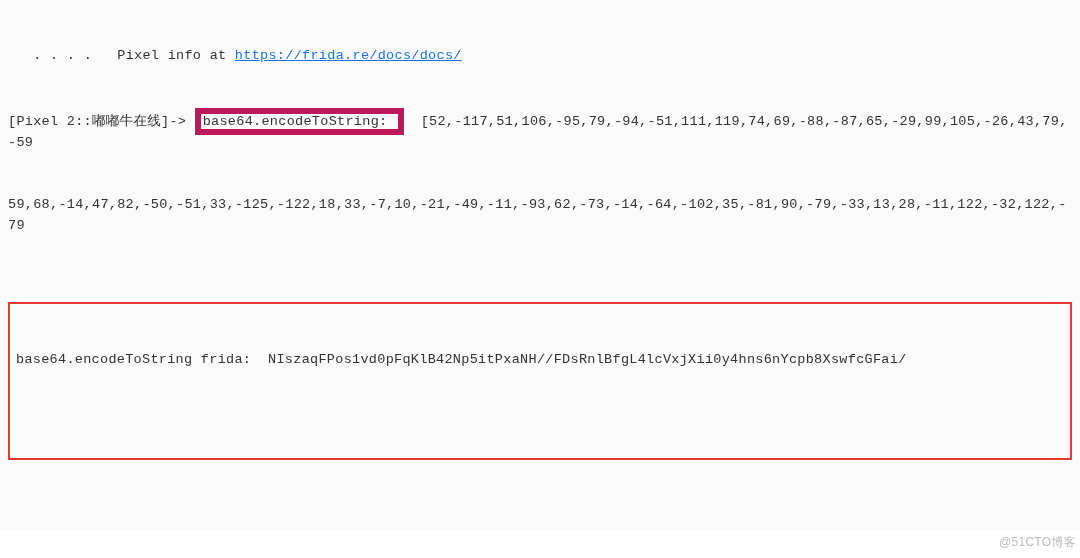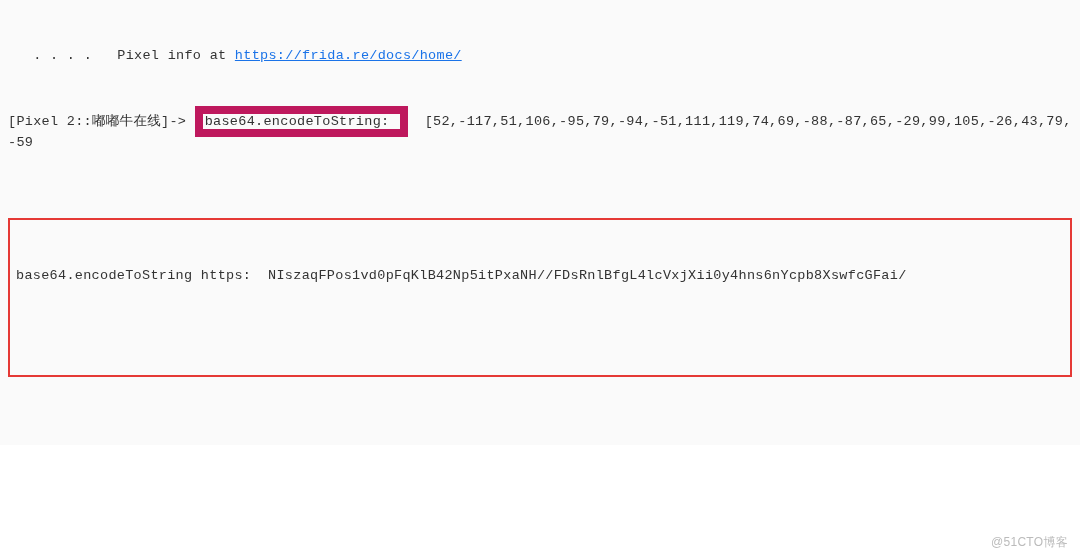--- a/index.html
+++ b/index.html
@@ -21,52 +21,53 @@
       background: #fafafa;
     }
     a.docs-link {
       color: #1a73e8;
       text-decoration: underline;
     }
     .prompt-line {
       margin-top: 3px;
     }
     .red-box-inline {
-      border: 8px solid #be185d;
+      border: 6px solid #be185d;
       padding: 0px 2px;
       display: inline;
     }
     .red-box-block {
       border: 2px solid #e53935;
       padding: 4px 6px;
       margin-top: 2px;
       margin-bottom: 2px;
     }
     .watermark {
       position: fixed;
       bottom: 6px;
-      right: 12px;
+      right: 4px;
       font-size: 12px;
       color: #bbb;
       font-family: sans-serif;
       margin-top: 20px;
     }
     .line {
       display: block;
     }
   </style>
 </head>
 <body>
 
 <div class="console-area">
-  <div class="line"><span>   . . . .</span><span>   Pixel info at </span><a href="#" class="docs-link">https://frida.re/docs/home/</a></div>
+  <div class="line"><span>   . . . .</span><span>   Pixel info at </span><a href="#" class="docs-link">https://frida.re/docs/docs/</a></div>
   <div class="line prompt-line"><span>[Pixel 2::嘟嘟牛在线]-&gt;</span> <span class="red-box-inline">base64.encodeToString: </span><span>  [52,-117,51,106,-95,79,-94,-51,111,119,74,69,-88,-87,65,-29,99,105,-26,43,79,-59</span></div>
+  <div class="line">59,68,-14,47,82,-50,-51,33,-125,-122,18,33,-7,10,-21,-49,-11,-93,62,-73,-14,-64,-102,35,-81,90,-79,-33,13,28,-11,122,-32,122,-79</div>
 
   <div class="red-box-block">
-    <div class="line">base64.encodeToString https:  NIszaqFPos1vd0pFqKlB42Np5itPxaNH//FDsRnlBfgL4lcVxjXii0y4hns6nYcpb8XswfcGFai/</div>
+    <div class="line">base64.encodeToString frida:  NIszaqFPos1vd0pFqKlB42Np5itPxaNH//FDsRnlBfgL4lcVxjXii0y4hns6nYcpb8XswfcGFai/</div>
     
     
   </div>
 
   
 </div>
 
 <div class="watermark">@51CTO博客</div>
 
 </body></html>

